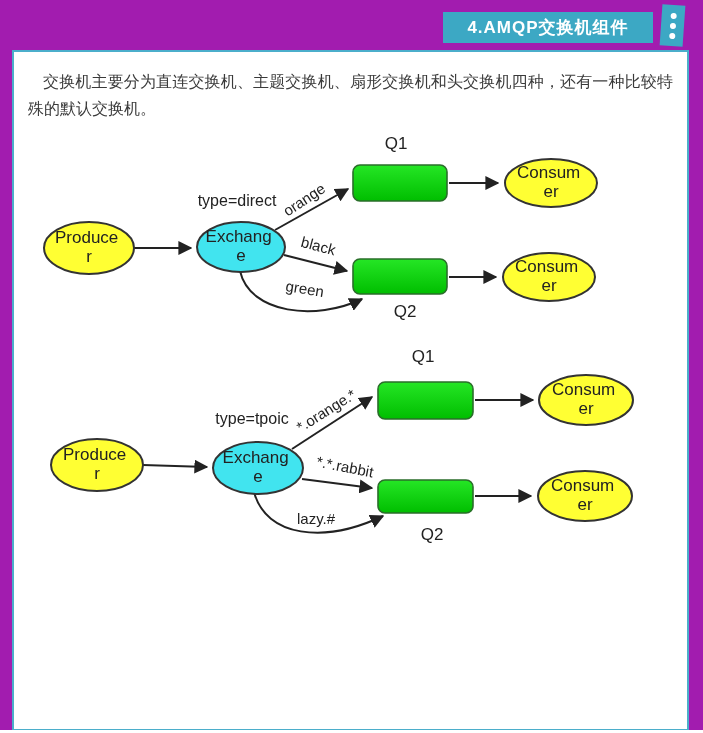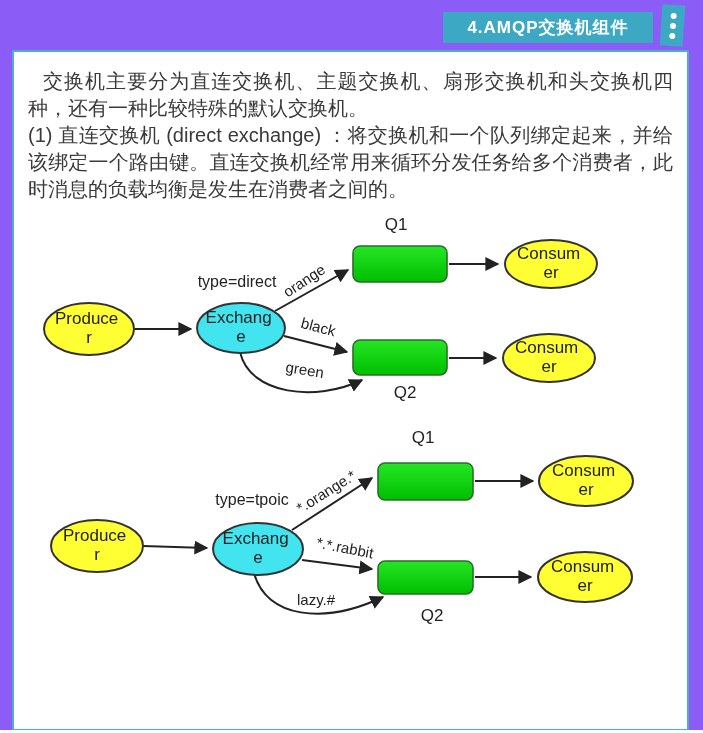--- a/index.html
+++ b/index.html
@@ -1,38 +1,38 @@
 <!DOCTYPE html>
 <html><head>
 <meta charset="utf-8">
 <style>
   * { margin:0; padding:0; box-sizing:border-box; }
   body { background:#fff; }
   .page {
-    position:relative; width:703px; height:730px; background:#8b5cf6;
+    position:relative; width:703px; height:730px; background:#a21caf;
     font-family:"Liberation Sans", sans-serif; overflow:hidden;
   }
   .tab {
     position:absolute; left:443px; top:12px; width:210px; height:31px;
     background:#3CA8C4; color:#ffffff; font-size:17px; font-weight:bold;
     text-align:center; line-height:31px; letter-spacing:1px;
   }
   .dots-box {
     position:absolute; left:661px; top:5px; width:23px; height:41px;
     background:#3CA8C4; transform:rotate(4deg);
     display:flex; flex-direction:column; align-items:center; justify-content:center; gap:4px;
   }
   .dots-box .dot { width:6px; height:6px; border-radius:50%; background:#ffffff; }
   .panel {
     position:absolute; left:12px; top:50px; width:677px; height:681px;
     border:2px solid #4BAECB; background:#ffffff;
     padding:16px 14px 0 14px; overflow:hidden;
   }
   .para {
-    font-size:20px; line-height:27px; color:#3A3A3A; text-align:justify;
+    font-size:16px; line-height:27px; color:#3A3A3A; text-align:justify;
   }
   .para.indent { text-indent:15px; }
   .para.mt { margin-top:14px; }
   .diagram { display:block; }
   .diagram text {
     font-family:"Liberation Sans", sans-serif; fill:#222222;
   }
   .node-text { font-size:17px; text-anchor:middle; }
   .q-label { font-size:17px; fill:#333333; text-anchor:middle; }
   .type-label { font-size:16px; text-anchor:middle; }
@@ -52,21 +52,20 @@
 
   <div class="dots-box">
     <span class="dot"></span>
     <span class="dot"></span>
     <span class="dot"></span>
   </div>
 
   <div class="panel">
 
     <p class="para indent">交换机主要分为直连交换机、主题交换机、扇形交换机和头交换机四种，还有一种比较特殊的默认交换机。</p>
-    <p class="para">(1) 直连交换机 (direct exchange) ：将交换机和一个队列绑定起来，并给该绑定一个路由键。直连交换机经常用来循环分发任务给多个消费者，此时消息的负载均衡是发生在消费者之间的。</p>
 
     <svg class="diagram" width="647" height="212" viewBox="0 0 647 212">
       <defs>
         <marker id="ah1" viewBox="0 0 10 10" refX="9" refY="5" markerWidth="7" markerHeight="7" orient="auto-start-reverse">
           <path d="M0,0 L10,5 L0,10 z" fill="#222222"></path>
         </marker>
         <linearGradient id="qg1" x1="0" y1="0" x2="0" y2="1">
           <stop offset="0" stop-color="#25E625"></stop>
           <stop offset="1" stop-color="#00BE00"></stop>
         </linearGradient>

